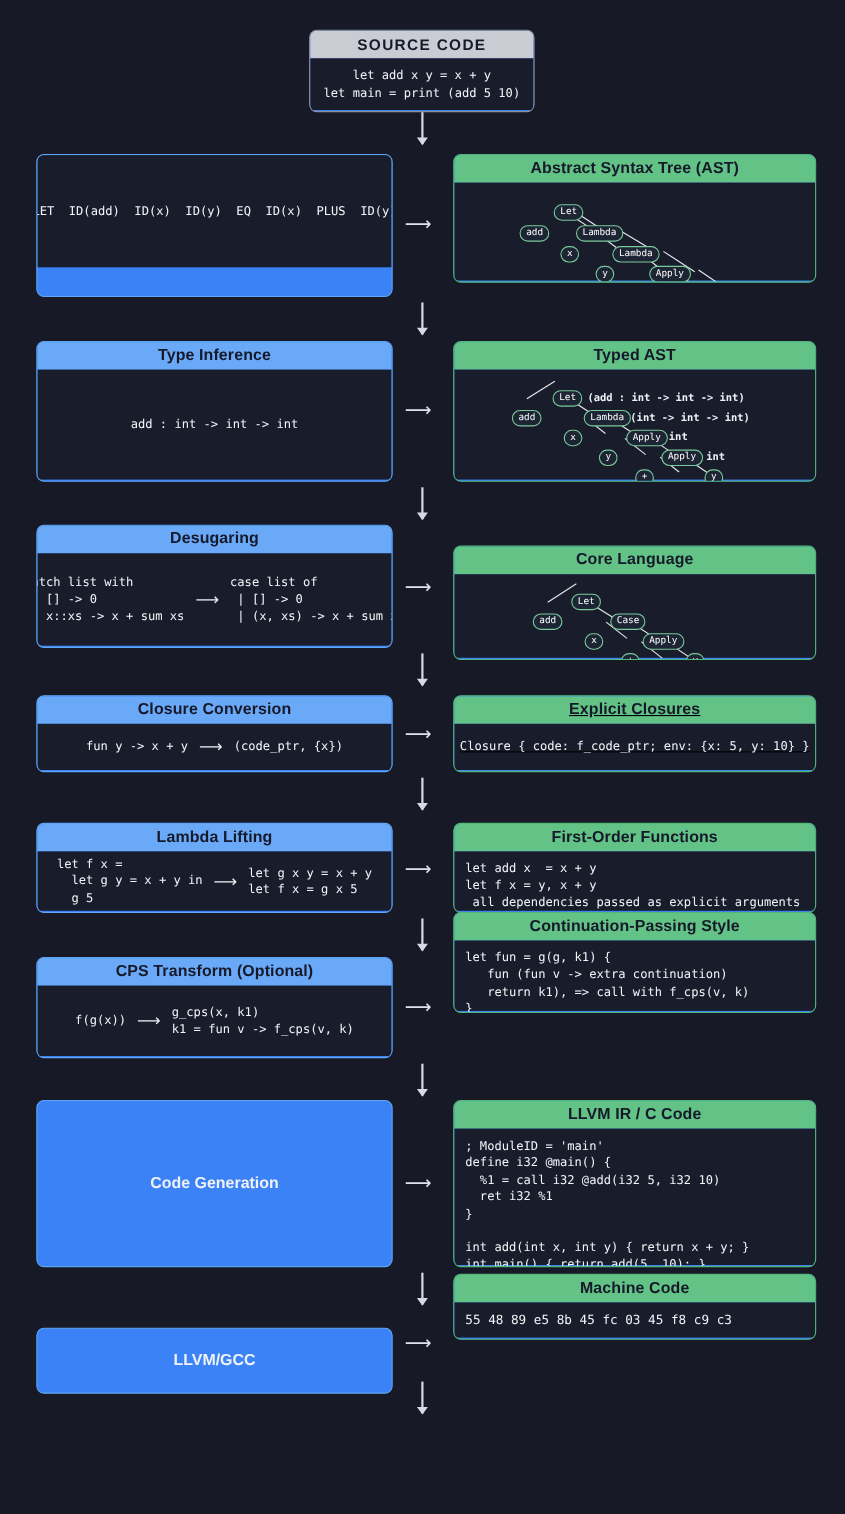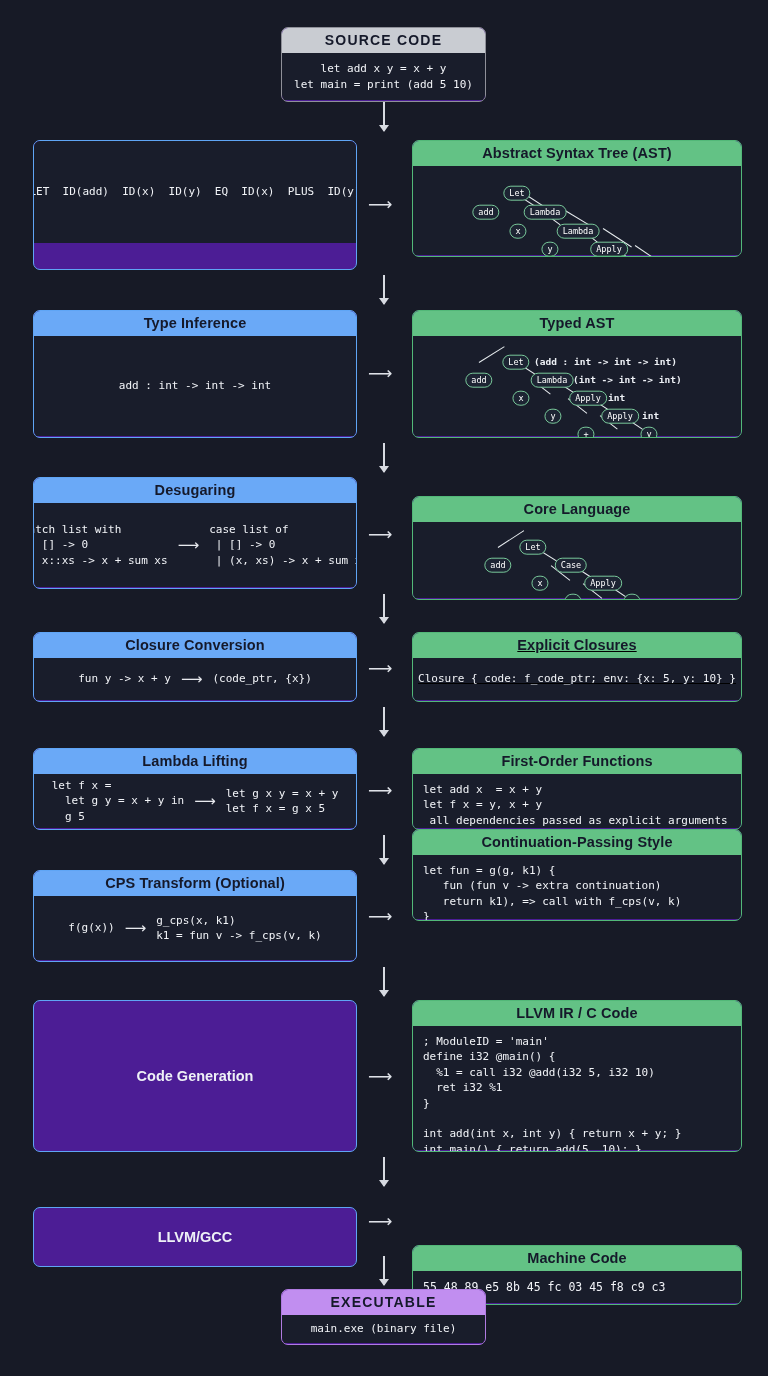--- a/index.html
+++ b/index.html
@@ -10,21 +10,21 @@
     overflow: hidden;
     position: relative;
   }
   .canvas { position: relative; width: 768px; height: 1376px; }
 
   
   .box {
     position: absolute;
     border-radius: 7px;
     overflow: hidden;
-    background: #4c1d95;
+    background: #3b82f6;
   }
   .box.blue   { border: 1.5px solid #5fa5f5; }
   .box.green  { border: 1.5px solid #52b878; }
   .box.grey   { border: 1.5px solid #8f9099; }
   .box.purple { border: 1.5px solid #b07be0; }
 
   .box-hdr {
     text-align: center;
     font-weight: bold;
     color: #15192a;
@@ -317,29 +317,23 @@
 int main() { return add(5, 10); }</div>
     </div>
   </div>
 
   <div class="varrow" style="left:383px; top:1157px; height:29px;"></div>
 
   <div class="box blue" style="left:33px; top:1191px; width:324px; height:60px;margin-top:16px;">
     <div class="plain-label">LLVM/GCC</div>
   </div>
   <div class="harrow" style="left:368px; top:1213px;">⟶</div>
-  <div class="box green" style="left:412px; top:1245px; width:330px; height:60px;">
+  <div class="box green" style="left:412px; top:1158px; width:330px; height:60px;">
     <div class="box-hdr hdr-green">Machine Code</div>
     <div class="box-body">
       <div class="codeblock" style="font-size:11.5px;">55 48 89 e5 8b 45 fc 03 45 f8 c9 c3</div>
     </div>
   </div>
 
   <div class="varrow" style="left:383px; top:1256px; height:29px;"></div>
 
-  <div class="box purple" style="left:281px; top:1289px; width:205px; height:56px;">
-    <div class="box-hdr hdr-purple">EXECUTABLE</div>
-    <div class="box-body body-center">
-      <div class="codeblock">main.exe (binary file)</div>
-    </div>
-  </div>
 
 </div>
 
 </body></html>

